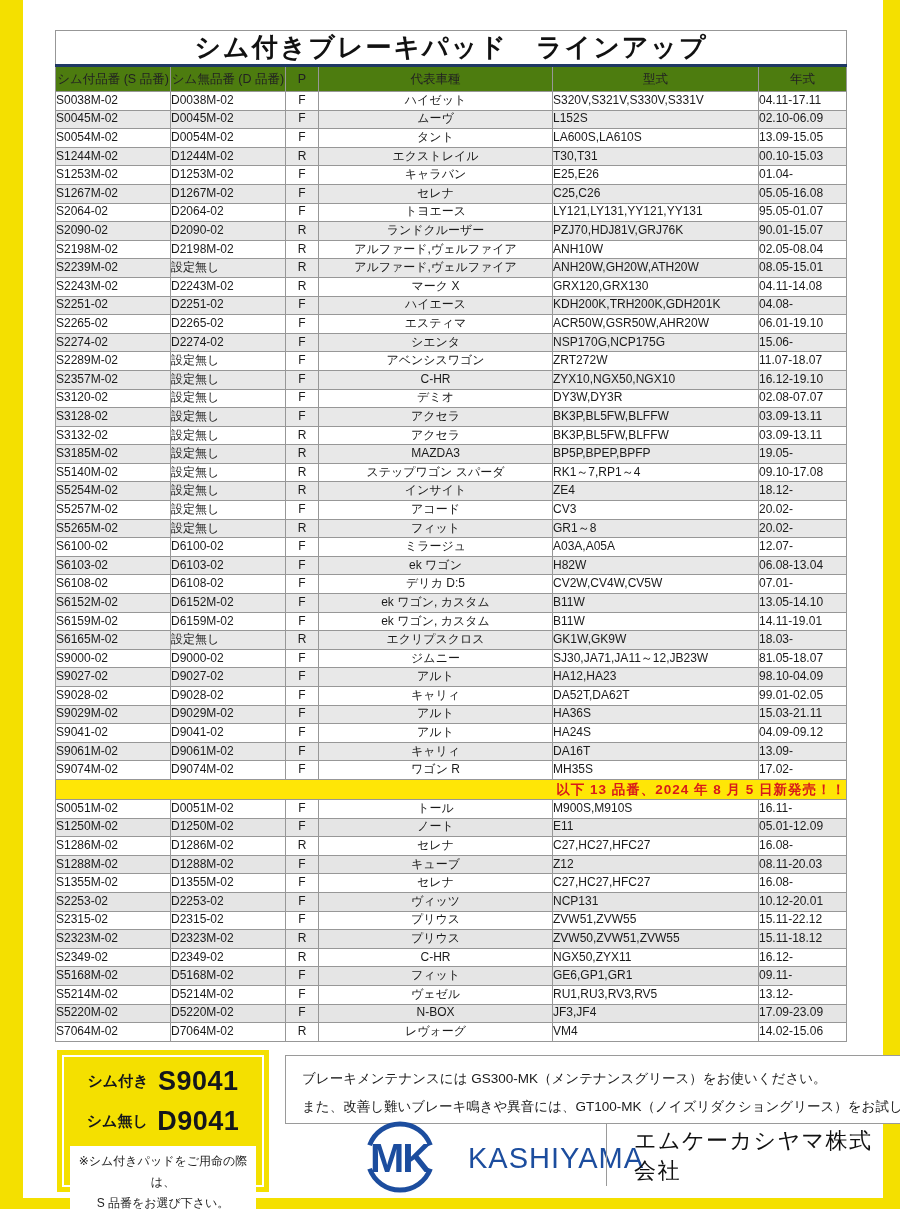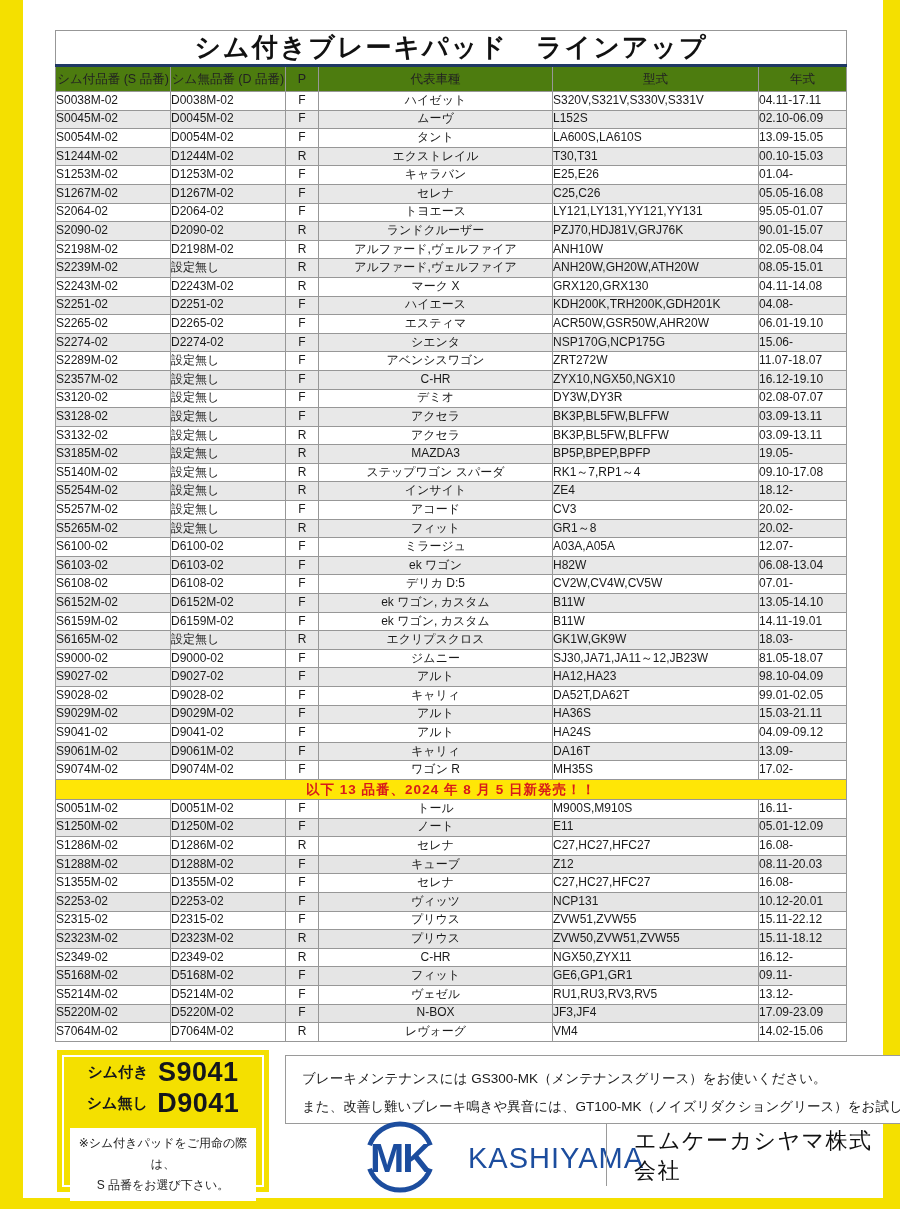--- a/index.html
+++ b/index.html
@@ -12,26 +12,26 @@
   .lineup td,.lineup th{border:1px solid #979797;padding:0;height:17.6px;line-height:1.15;white-space:nowrap;overflow:hidden;font-weight:normal;}
   .lineup .title-cell{height:33px;font-size:26px;font-weight:bold;text-align:center;letter-spacing:2px;border-bottom:3px solid #1F3864;background:#fff;color:#111;}
   .lineup thead th.colhead{background:#4d7c0f;text-align:center;font-size:12.5px;height:24px;color:#222;margin-top:16px;}
   .c0,.c1{padding-left:7px;text-align:left;}
   .c2{text-align:center;}
   .c3{padding-left:38px;text-align:center;}
   .c4{padding-left:14px;text-align:left;}
   .c5{padding-left:8px;text-align:left;}
   tr.stripe td{background:#E8E8E8;}
   tr.pink td{background:#e5e5e5;}
-  tr.banner-row td{background:#FFE606;color:#D81A1A;font-weight:bold;text-align:center;font-size:13.5px;height:19px;letter-spacing:1px;}
+  tr.banner-row td{background:#FFE606;color:#D81A1A;font-weight:bold;text-align:right;font-size:13.5px;height:19px;letter-spacing:1px;}
 
   
   .shim-box{position:absolute;left:34px;top:1050px;width:212px;height:142px;background:#F4E000;padding:5px;box-sizing:border-box;}
   .shim-box-inner{width:100%;height:100%;border:2px solid #ffffff;box-sizing:border-box;text-align:center;}
-  .shim-line{margin-top:0;color:#14161c;}
+  .shim-line{margin-top:9px;color:#14161c;}
   .shim-label{font-size:15px;font-weight:bold;vertical-align:4px;}
   .shim-value{font-size:27px;font-weight:bold;letter-spacing:.5px;margin-left:5px;}
   .white-note{background:#ffffff;margin:9px auto 0;width:182px;font-size:12px;line-height:1.75;padding:5px 2px;color:#222;text-align:center;}
 
   .grease-box{position:absolute;left:262px;top:1055px;width:697px;height:69px;border:1px solid #9a9a9a;background:#fff;box-sizing:border-box;padding:9px 0 0 16px;font-size:13.5px;line-height:2.05;color:#1a1a1a;}
 
   .mk-logo{position:absolute;left:328px;top:1120px;display:flex;align-items:center;gap:19px;justify-content:space-between;}
   .logo-kashiyama{color:#1C4D9E;font-size:29px;font-weight:500;letter-spacing:1px;margin-top:2px;}
   .divider{position:absolute;left:583px;top:1124px;width:1px;height:62px;background:#9a9a9a;}
   .company{position:absolute;left:611px;top:1126px;font-size:22px;font-weight:normal;color:#111;letter-spacing:1.5px;}

